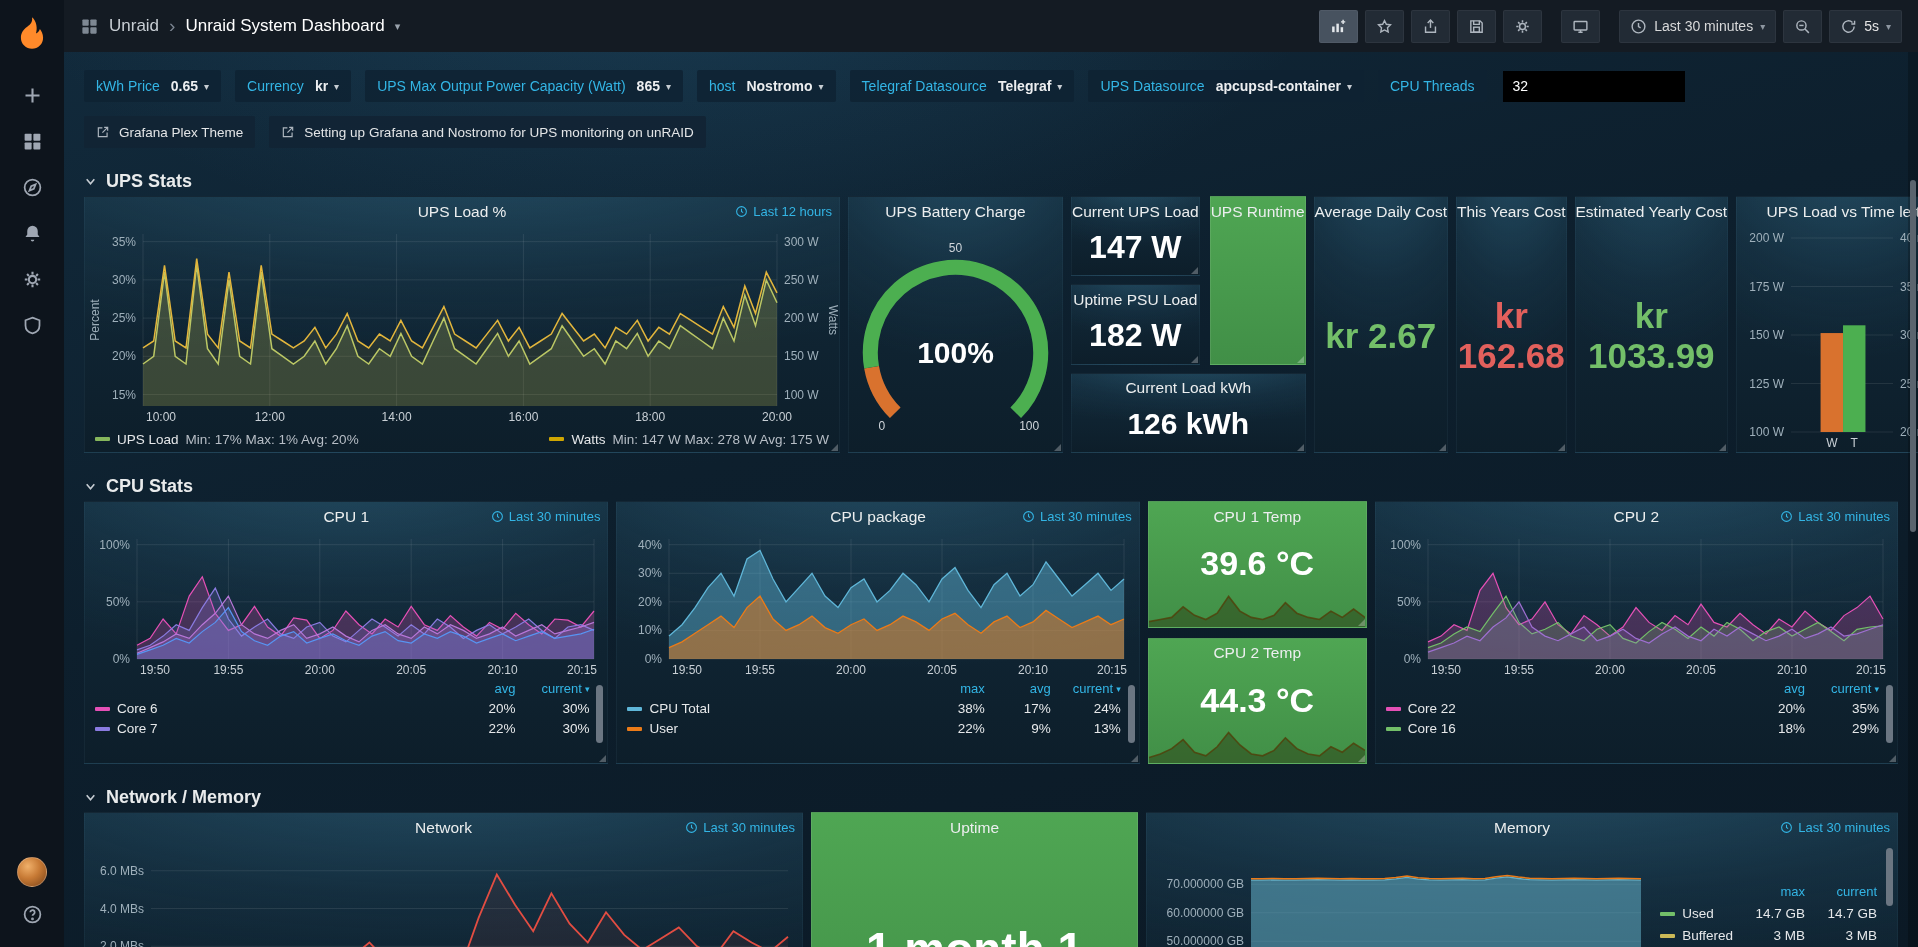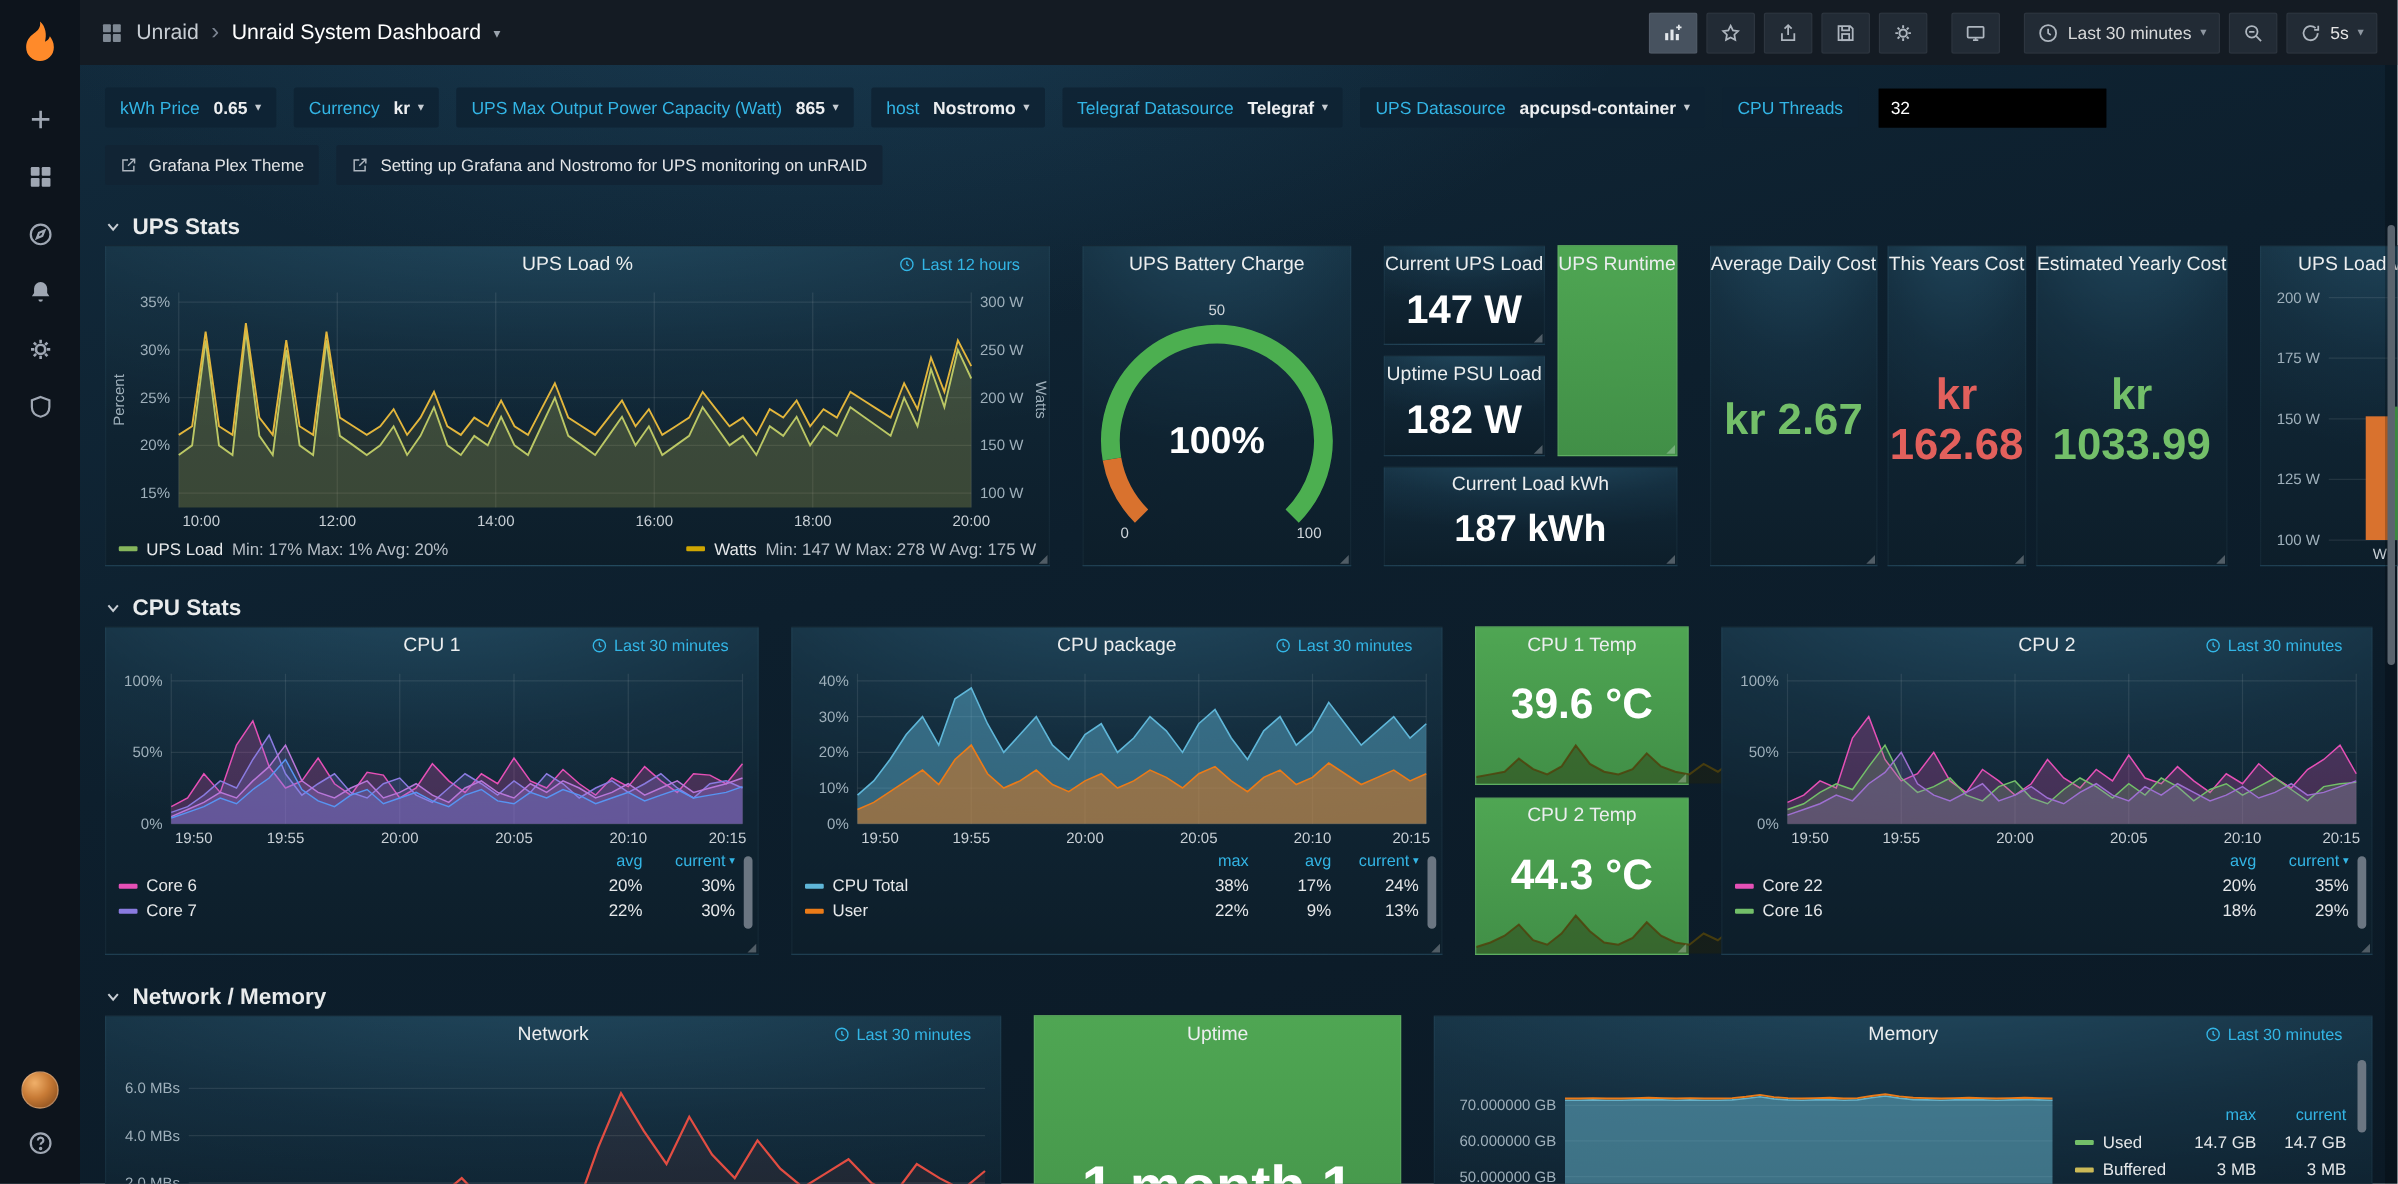--- a/index.html
+++ b/index.html
@@ -48,35 +48,35 @@
 .var-input{width:182px;height:31px;background:#000;border:1px solid #000;color:#fff;font-size:14px;padding:0 9px;margin-left:2px}
 
 
 .links-row{display:flex;gap:14px;margin:10px 20px 0;height:32px}
 .dash-link{display:flex;align-items:center;gap:9px;background:rgba(18,36,52,0.9);padding:0 12px;font-size:13.5px;color:#e3e5e7;border-radius:2px;cursor:pointer}
 .dash-link svg{width:14px;height:14px;color:#aeb6bf}
 
 
 .section-header{display:flex;align-items:center;gap:9px;margin:18px 20px 0;height:30px;cursor:pointer;font-size:18px;font-weight:700;color:#e9ebec}
 .section-header svg{width:13px;height:13px;color:#c7cdd3}
-.row{display:flex;gap:26px;margin:0 20px}
+.row{display:flex;gap:8px;margin:0 20px}
 .row-ups{height:257px}
 .row-cpu{height:263px}
 .row-nm{height:250px}
 
 
 .panel{position:relative;display:flex;flex-direction:column;border:1px solid rgba(120,170,200,0.07);
  background:
   radial-gradient(140% 120% at 50% -20%, rgba(70,150,190,0.30) 0%, rgba(40,95,130,0.12) 45%, rgba(0,0,0,0) 70%),
   linear-gradient(180deg,#142c3b 0%,#0f2331 60%,#0d1e2a 100%)}
 .panel::after{content:"";position:absolute;right:1px;bottom:1px;border-style:solid;border-width:0 0 7px 7px;border-color:transparent transparent rgba(255,255,255,0.28) transparent}
 .panel.green{background:linear-gradient(180deg,#4fa653 0%,#418f47 100%);border-color:rgba(255,255,255,0.09)}
 .phead{position:relative;height:29px;flex:0 0 29px;display:flex;align-items:center;justify-content:center}
 .phead h2{margin:0;font-size:15.5px;font-weight:500;color:#eceeef;cursor:pointer;white-space:nowrap}
-.badge{position:absolute;right:23px;top:7px;display:flex;align-items:center;gap:5px;color:#33b5e5;font-size:13px;cursor:pointer}
+.badge{position:absolute;right:7px;top:7px;display:flex;align-items:center;gap:5px;color:#33b5e5;font-size:13px;cursor:pointer}
 .badge svg{width:13px;height:13px}
 
 .stat-value{flex:1;display:flex;align-items:center;justify-content:center;font-weight:700;color:#fff;font-size:32px;padding-bottom:6px;text-align:center}
 .stat-value.cost{font-size:35px}
 .stat-value.kwh{font-size:30px}
 .green-text{color:#73bf69}
 .red-text{color:#e2605c}
 .runtime-value{font-size:27px;line-height:1.15;padding:0 16px 10px}
 .temp-value{font-size:34px;padding-bottom:30px}
 .uptime-value{font-size:46px}
@@ -452,21 +452,21 @@
       <section class="panel p-c">
         <div class="phead">
             <h2>Uptime PSU Load</h2>
           </div>
         <div class="stat-value">182 W</div>
       </section>
       <section class="panel p-d">
         <div class="phead">
             <h2>Current Load kWh</h2>
           </div>
-        <div class="stat-value kwh">187 kWh</div>
+        <div class="stat-value kwh">126 kWh</div>
       </section>
     </div>
 
     <div class="ups-costs" style="flex:184 1 0">
       <section class="panel">
         <div class="phead">
             <h2>Average Daily Cost</h2>
           </div>
         <div class="stat-value cost green-text">kr 2.67</div>
       </section>

